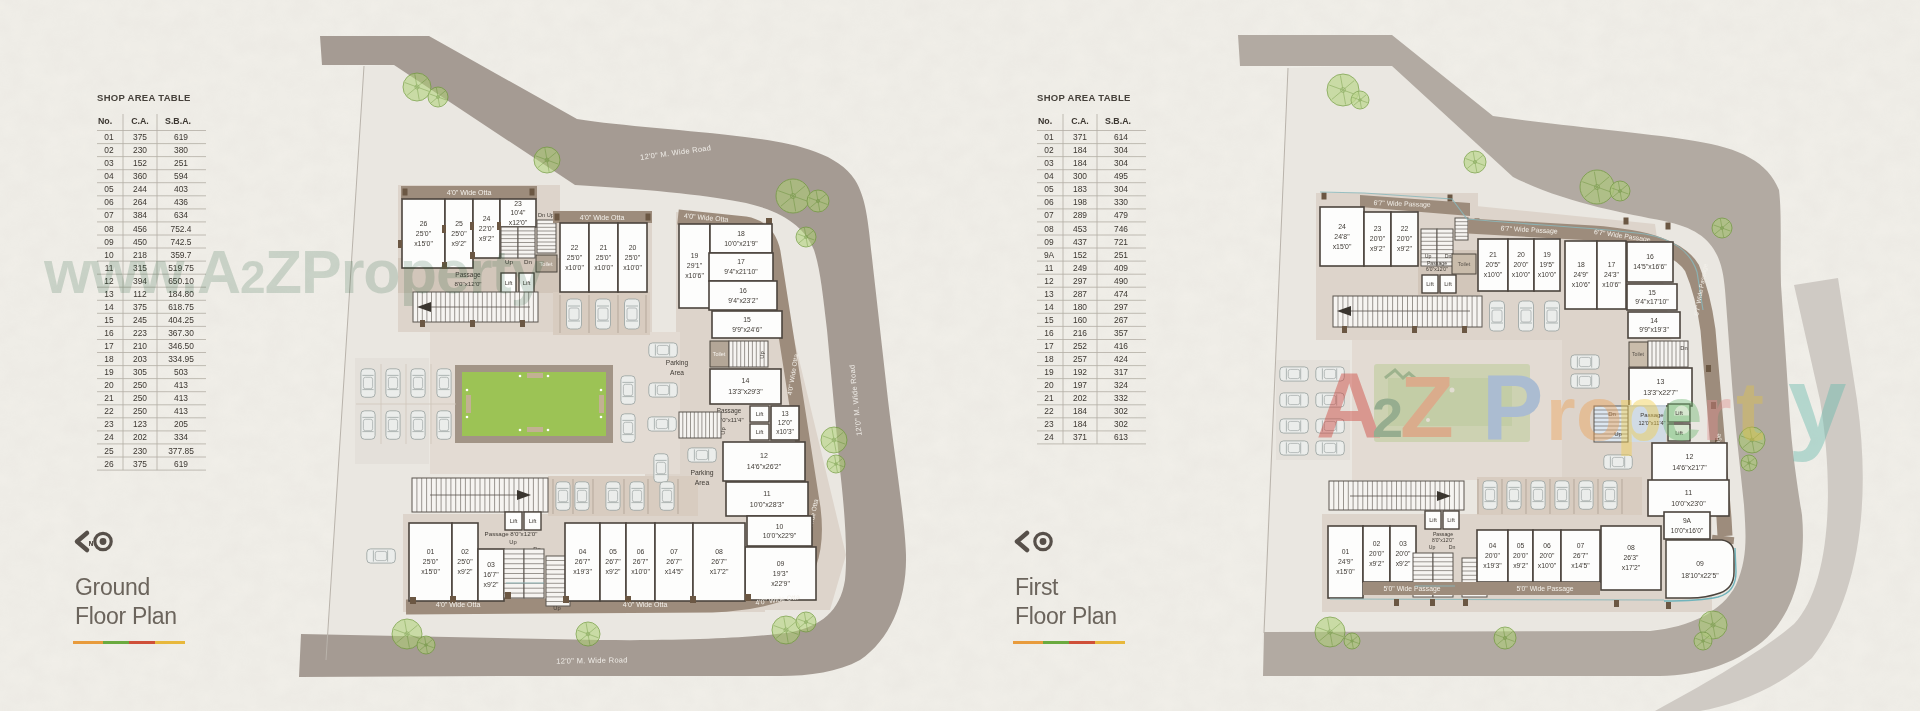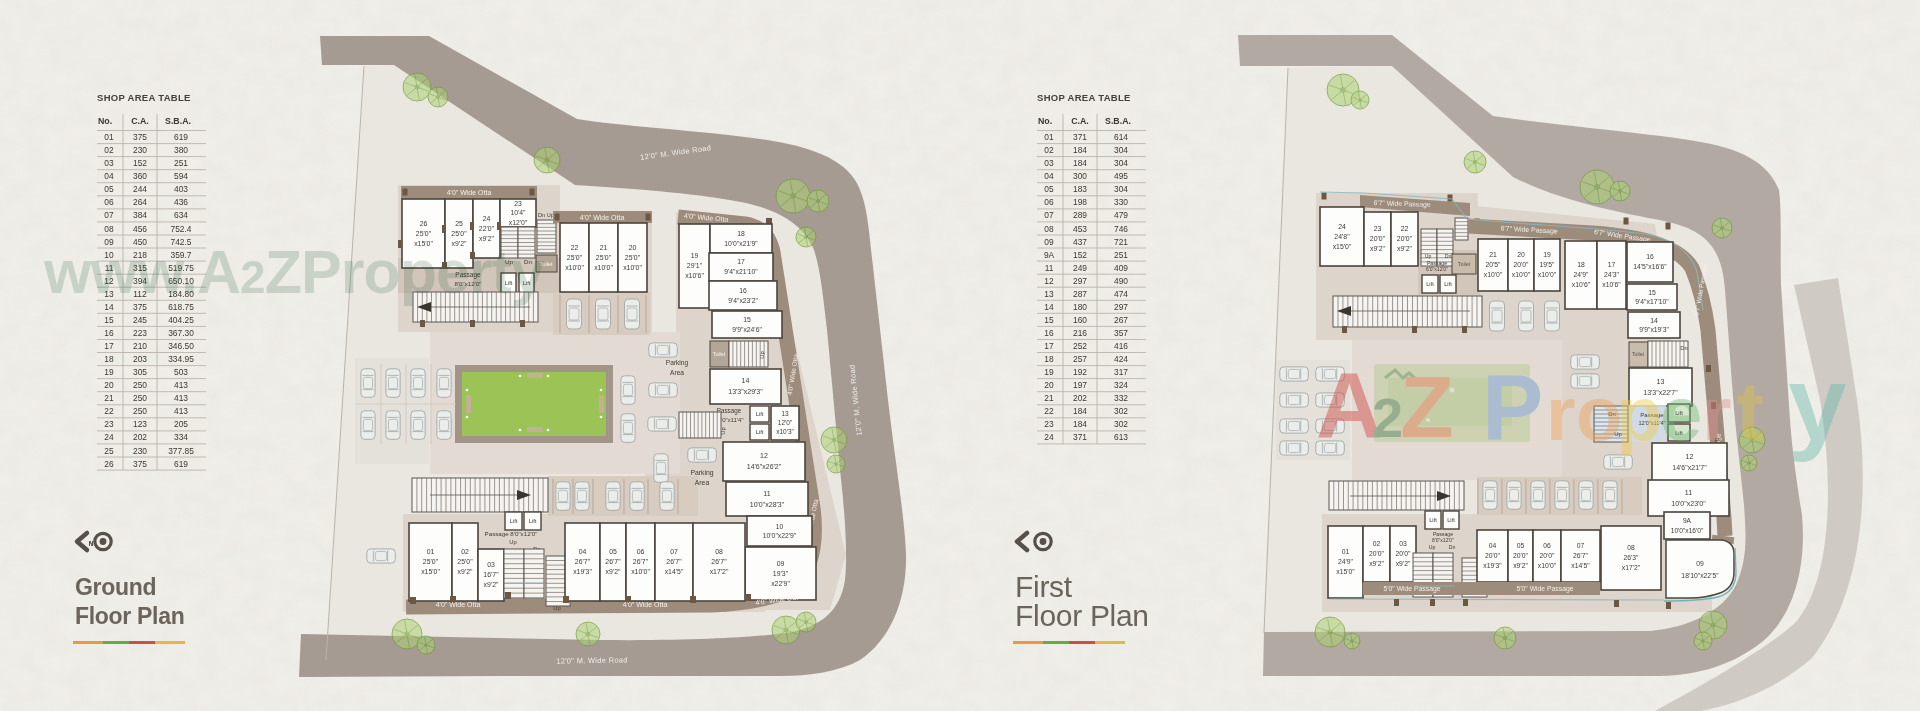--- a/index.html
+++ b/index.html
@@ -1795,32 +1795,32 @@
     <line x1="1037" y1="443.9" x2="1146" y2="443.9" stroke="#b3ada5" stroke-width="0.8"></line>
   </svg>
 
 <svg class="abs" style="left:0;top:0" width="1920" height="711" viewBox="0 0 1920 711">
     <path d="M87,533 L77,541.5 L87,550" stroke="#57504a" stroke-width="4.5" fill="none" stroke-linecap="round" stroke-linejoin="round"></path>
     <text x="91" y="546" font-size="6.3" fill="#57504a" text-anchor="middle" font-family="Liberation Sans, sans-serif" font-weight="bold">N</text>
     <circle cx="103" cy="541.5" r="8.2" fill="none" stroke="#57504a" stroke-width="3.2"></circle>
     <circle cx="103" cy="541.5" r="3.4" fill="#57504a"></circle>
   </svg>
 
-<div class="abs" style="left:75px;top:573px;width:220px;font-size:23px;color:#6b645c;letter-spacing:-0.3px;line-height:28.5px;font-weight:bold;">Ground<br>Floor Plan</div>
+<div class="abs" style="left:75px;top:573px;width:220px;font-size:23px;color:#6b645c;letter-spacing:-0.3px;line-height:28.5px;">Ground<br>Floor Plan</div>
 
 <div class="abs" style="left:73px;top:641px;width:112px;height:2.5px;background:linear-gradient(90deg,#e89b3c 0 27%,#6aaa3f 27% 50%,#cf4f38 50% 73%,#e8b83c 73% 100%);"></div>
 
 <svg class="abs" style="left:0;top:0" width="1920" height="711" viewBox="0 0 1920 711">
     <path d="M1027,533 L1017,541.5 L1027,550" stroke="#57504a" stroke-width="4.5" fill="none" stroke-linecap="round" stroke-linejoin="round"></path>
     <text x="91" y="546" font-size="6.3" fill="#57504a" text-anchor="middle" font-family="Liberation Sans, sans-serif" font-weight="bold">N</text>
     <circle cx="1043" cy="541.5" r="8.2" fill="none" stroke="#57504a" stroke-width="3.2"></circle>
     <circle cx="1043" cy="541.5" r="3.4" fill="#57504a"></circle>
   </svg>
 
-<div class="abs" style="left:1015px;top:573px;width:220px;font-size:30px;color:#6b645c;letter-spacing:-0.3px;line-height:28.5px;">First<br>Floor Plan</div>
+<div class="abs" style="left:1015px;top:573px;width:220px;font-size:23px;color:#6b645c;letter-spacing:-0.3px;line-height:28.5px;">First<br>Floor Plan</div>
 
 <div class="abs" style="left:1013px;top:641px;width:112px;height:2.5px;background:linear-gradient(90deg,#e89b3c 0 27%,#6aaa3f 27% 50%,#cf4f38 50% 73%,#e8b83c 73% 100%);"></div>
 
 <div class="abs" style="left:44px;top:237px;font-size:61px;font-weight:bold;color:#14532d;opacity:0.17;letter-spacing:-1px;white-space:nowrap;">www.A<span style="font-size:46px;">2</span>ZProperty</div>
 
 <svg class="abs" style="left:0;top:0" width="1920" height="711" viewBox="0 0 1920 711" opacity="0.42">
     <rect x="1374" y="364" width="156" height="78" rx="3" fill="#9cbf6a" opacity="0.75"></rect>
     <rect x="1388" y="378" width="124" height="48" fill="#7fae50" opacity="0.5"></rect>
     <path d="M1385,378 l10,-8 8,8 6,-5 7,6" stroke="#3e7a2e" stroke-width="3" fill="none"></path>
     <circle cx="1452" cy="390" r="2.5" fill="#e8e2d8" opacity="0.9"></circle>

